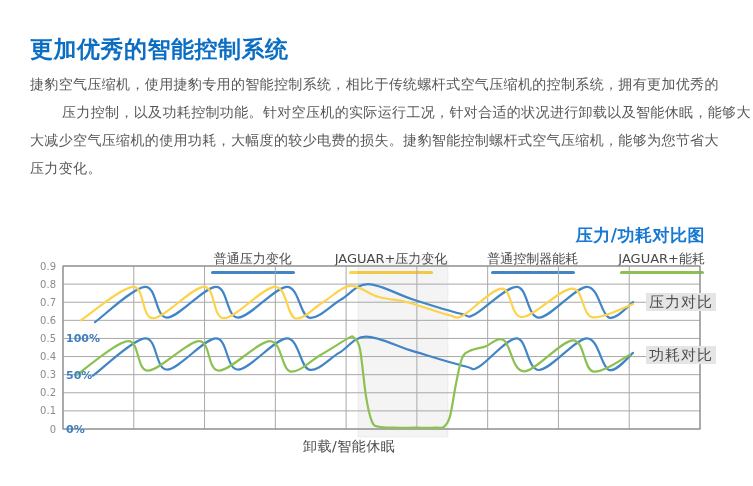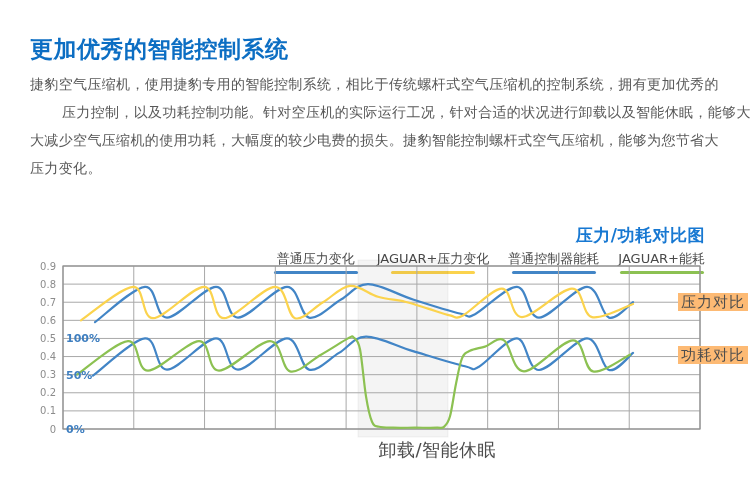--- a/index.html
+++ b/index.html
@@ -18,35 +18,35 @@
     font-size:14px;line-height:28px;letter-spacing:0.35px;
     white-space:nowrap;
   }
   .chart-header{
     position:absolute;left:45px;top:223px;width:660px;
     display:flex;align-items:flex-end;flex-direction:column;
   }
   .chart-title{
     font-size:17px;font-weight:bold;letter-spacing:0.5px;line-height:24px;
   }
-  .legend{display:flex;margin-left:auto;gap:19px;}
+  .legend{display:flex;margin-left:auto;gap:40px;}
   .legend-item{display:flex;flex-direction:column;align-items:center;padding-top:3px;}
   .legend-label{font-size:13px;color:#4a4a4a;line-height:17px;white-space:nowrap;}
   .legend-bar{width:84px;height:3px;border-radius:2px;margin-top:4px;background:#ccc;}
   .chart-area{position:absolute;left:0;top:250px;width:726px;height:225px;}
   .chart-area svg{position:absolute;left:0;top:0;}
   .anno{
-    position:absolute;background:#fdba74;color:#4d4d4d;
-    font-size:15px;line-height:18px;padding:0 3px;white-space:nowrap;letter-spacing:1px;margin-left:32px;
+    position:absolute;background:#e5e5e5;color:#4d4d4d;
+    font-size:15px;line-height:18px;padding:0 3px;white-space:nowrap;letter-spacing:1px;
   }
   .anno-pressure{left:646px;top:43px;}
   .anno-power{left:646px;top:96px;}
   .band-label{
-    position:absolute;left:296px;top:188px;width:200px;text-align:right;
-    font-size:18px;color:#4d4d4d;letter-spacing:0.5px;
+    position:absolute;left:303px;top:188px;width:200px;text-align:left;
+    font-size:14px;color:#4d4d4d;letter-spacing:0.5px;
   }
 </style>
 </head>
 <body>
 
 <div class="page">
 
   <h1 class="page-title" style="color: rgb(12, 110, 195);">更加优秀的智能控制系统</h1>
 
   <div class="intro">

